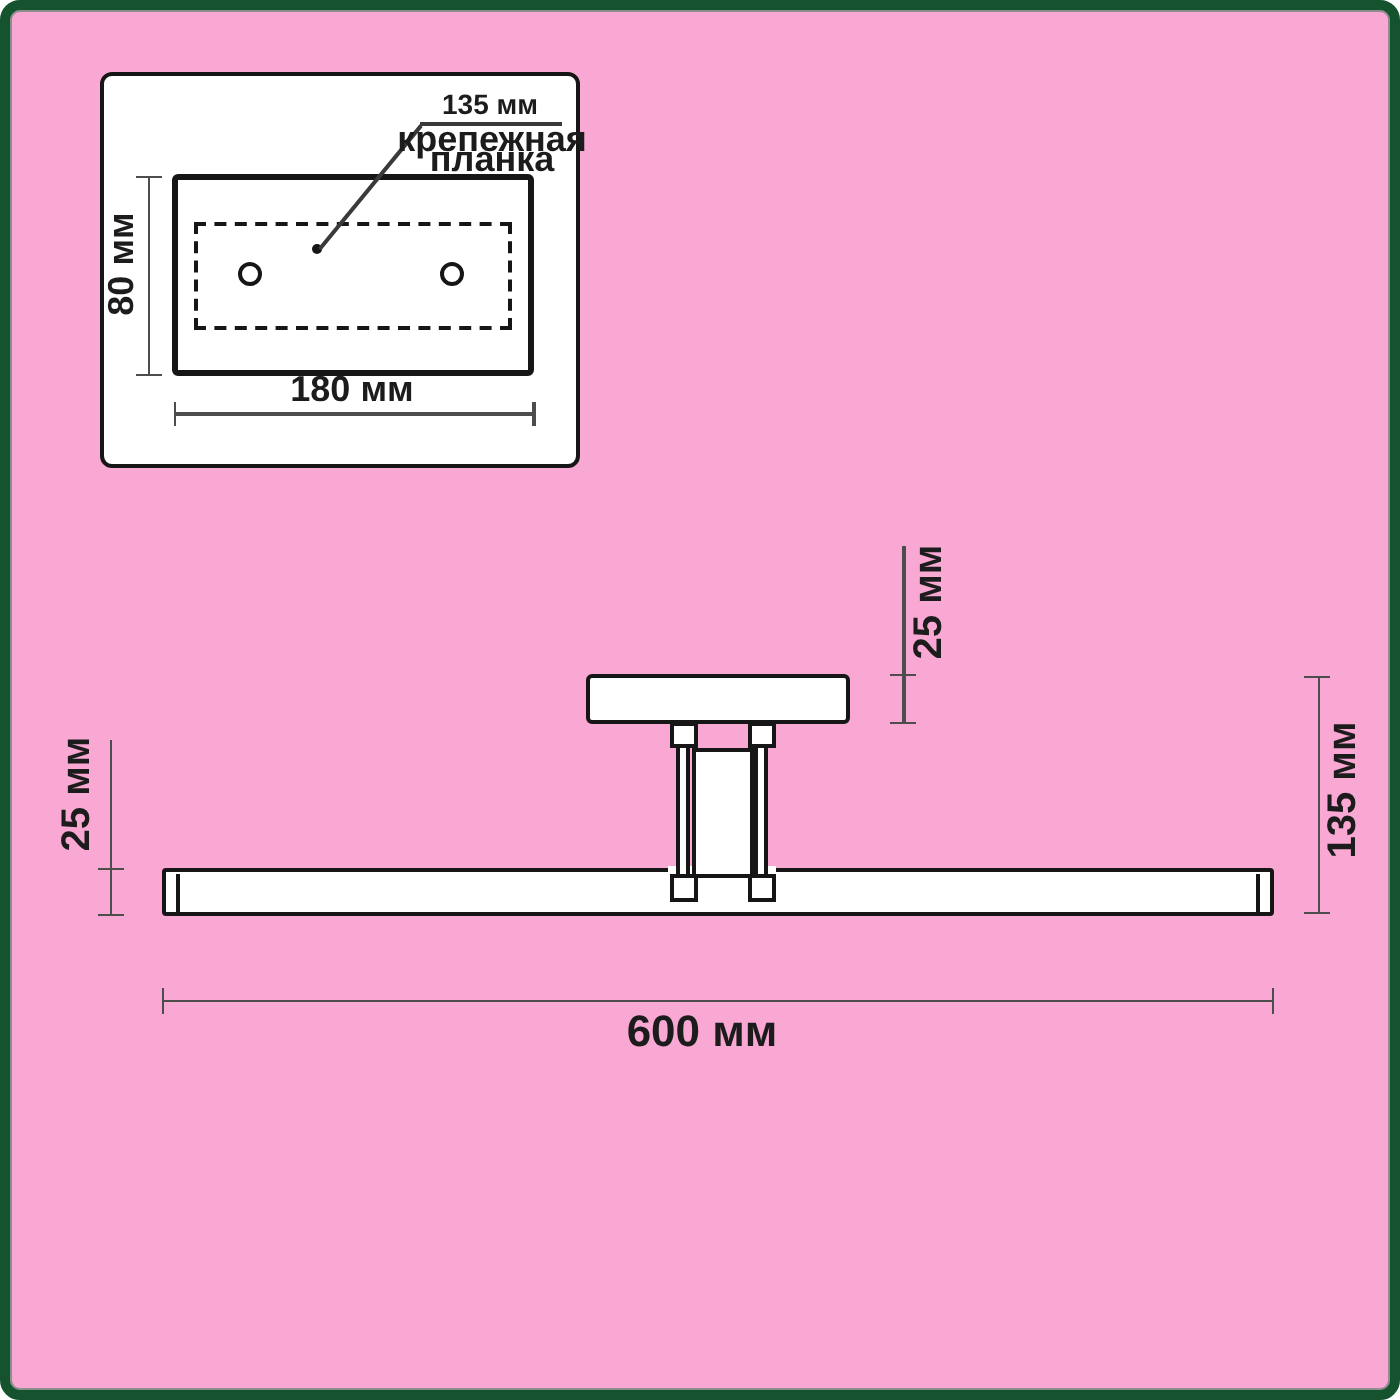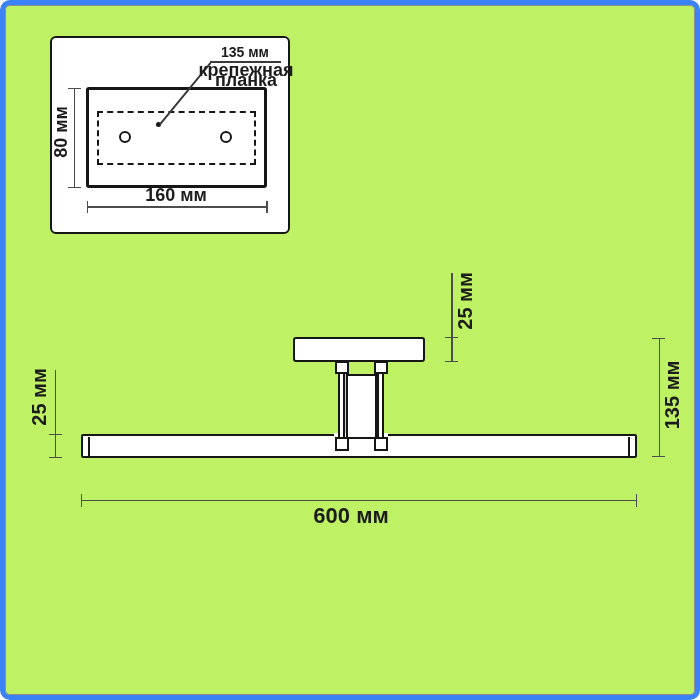--- a/index.html
+++ b/index.html
@@ -1,18 +1,18 @@
 <!DOCTYPE html>
 <html><head>
 <meta charset="utf-8">
 <style>
   html,body{margin:0;padding:0;background:#fff;}
   .frame{
     position:relative;width:700px;height:700px;box-sizing:border-box;
-    background:#bef264;border:5px solid #3b82f6;border-radius:10px;
+    background:#f9a8d4;border:5px solid #14532d;border-radius:10px;
     box-shadow:inset 0 0 0 1px #8d8d8d;
     font-family:"Liberation Sans","DejaVu Sans",sans-serif;
     color:#1a1a1a;overflow:hidden;
   }
   .abs{position:absolute;}
   
   .obj{position:absolute;box-sizing:border-box;background:#fff;border:2.5px solid #161616;}
   .thin-obj{position:absolute;box-sizing:border-box;background:#fff;border:2px solid #161616;}
   
   .dline{position:absolute;background:#4d4d4d;}
@@ -55,21 +55,21 @@
     <div class="dline" style="left:68.5px;top:83px;width:1.5px;height:100px;"></div>
     <div class="tick" style="left:63px;top:82.5px;width:13px;height:1.5px;"></div>
     <div class="tick" style="left:63px;top:181.5px;width:13px;height:1.5px;"></div>
     <div class="lbl vert" style="left:56px;top:127px;font-size:18px;">80 мм</div>
   </div>
 
   <div>
     <div class="dline" style="left:82px;top:201px;width:180px;height:1.5px;"></div>
     <div class="tick" style="left:81.5px;top:196px;width:1.5px;height:12px;"></div>
     <div class="tick" style="left:261px;top:196px;width:1.5px;height:12px;"></div>
-    <div class="lbl center" style="left:171px;top:190px;font-size:18px;">160 мм</div>
+    <div class="lbl center" style="left:171px;top:190px;font-size:18px;">180 мм</div>
   </div>
 
   <div class="obj" style="left:76px;top:429px;width:556px;height:24px;border-radius:2px;"></div>
   <div class="abs" style="left:83px;top:431.5px;width:2px;height:19px;background:#161616;"></div>
   <div class="abs" style="left:623px;top:431.5px;width:2px;height:19px;background:#161616;"></div>
 
   <div class="mask" style="left:329px;top:428px;width:54px;height:7px;"></div>
 
   <div class="abs" style="left:333px;top:368px;width:7px;height:66px;box-sizing:border-box;background:#fff;border-left:2px solid #161616;border-right:2px solid #161616;"></div>
   <div class="abs" style="left:372px;top:368px;width:7px;height:66px;box-sizing:border-box;background:#fff;border-left:2px solid #161616;border-right:2px solid #161616;"></div>

